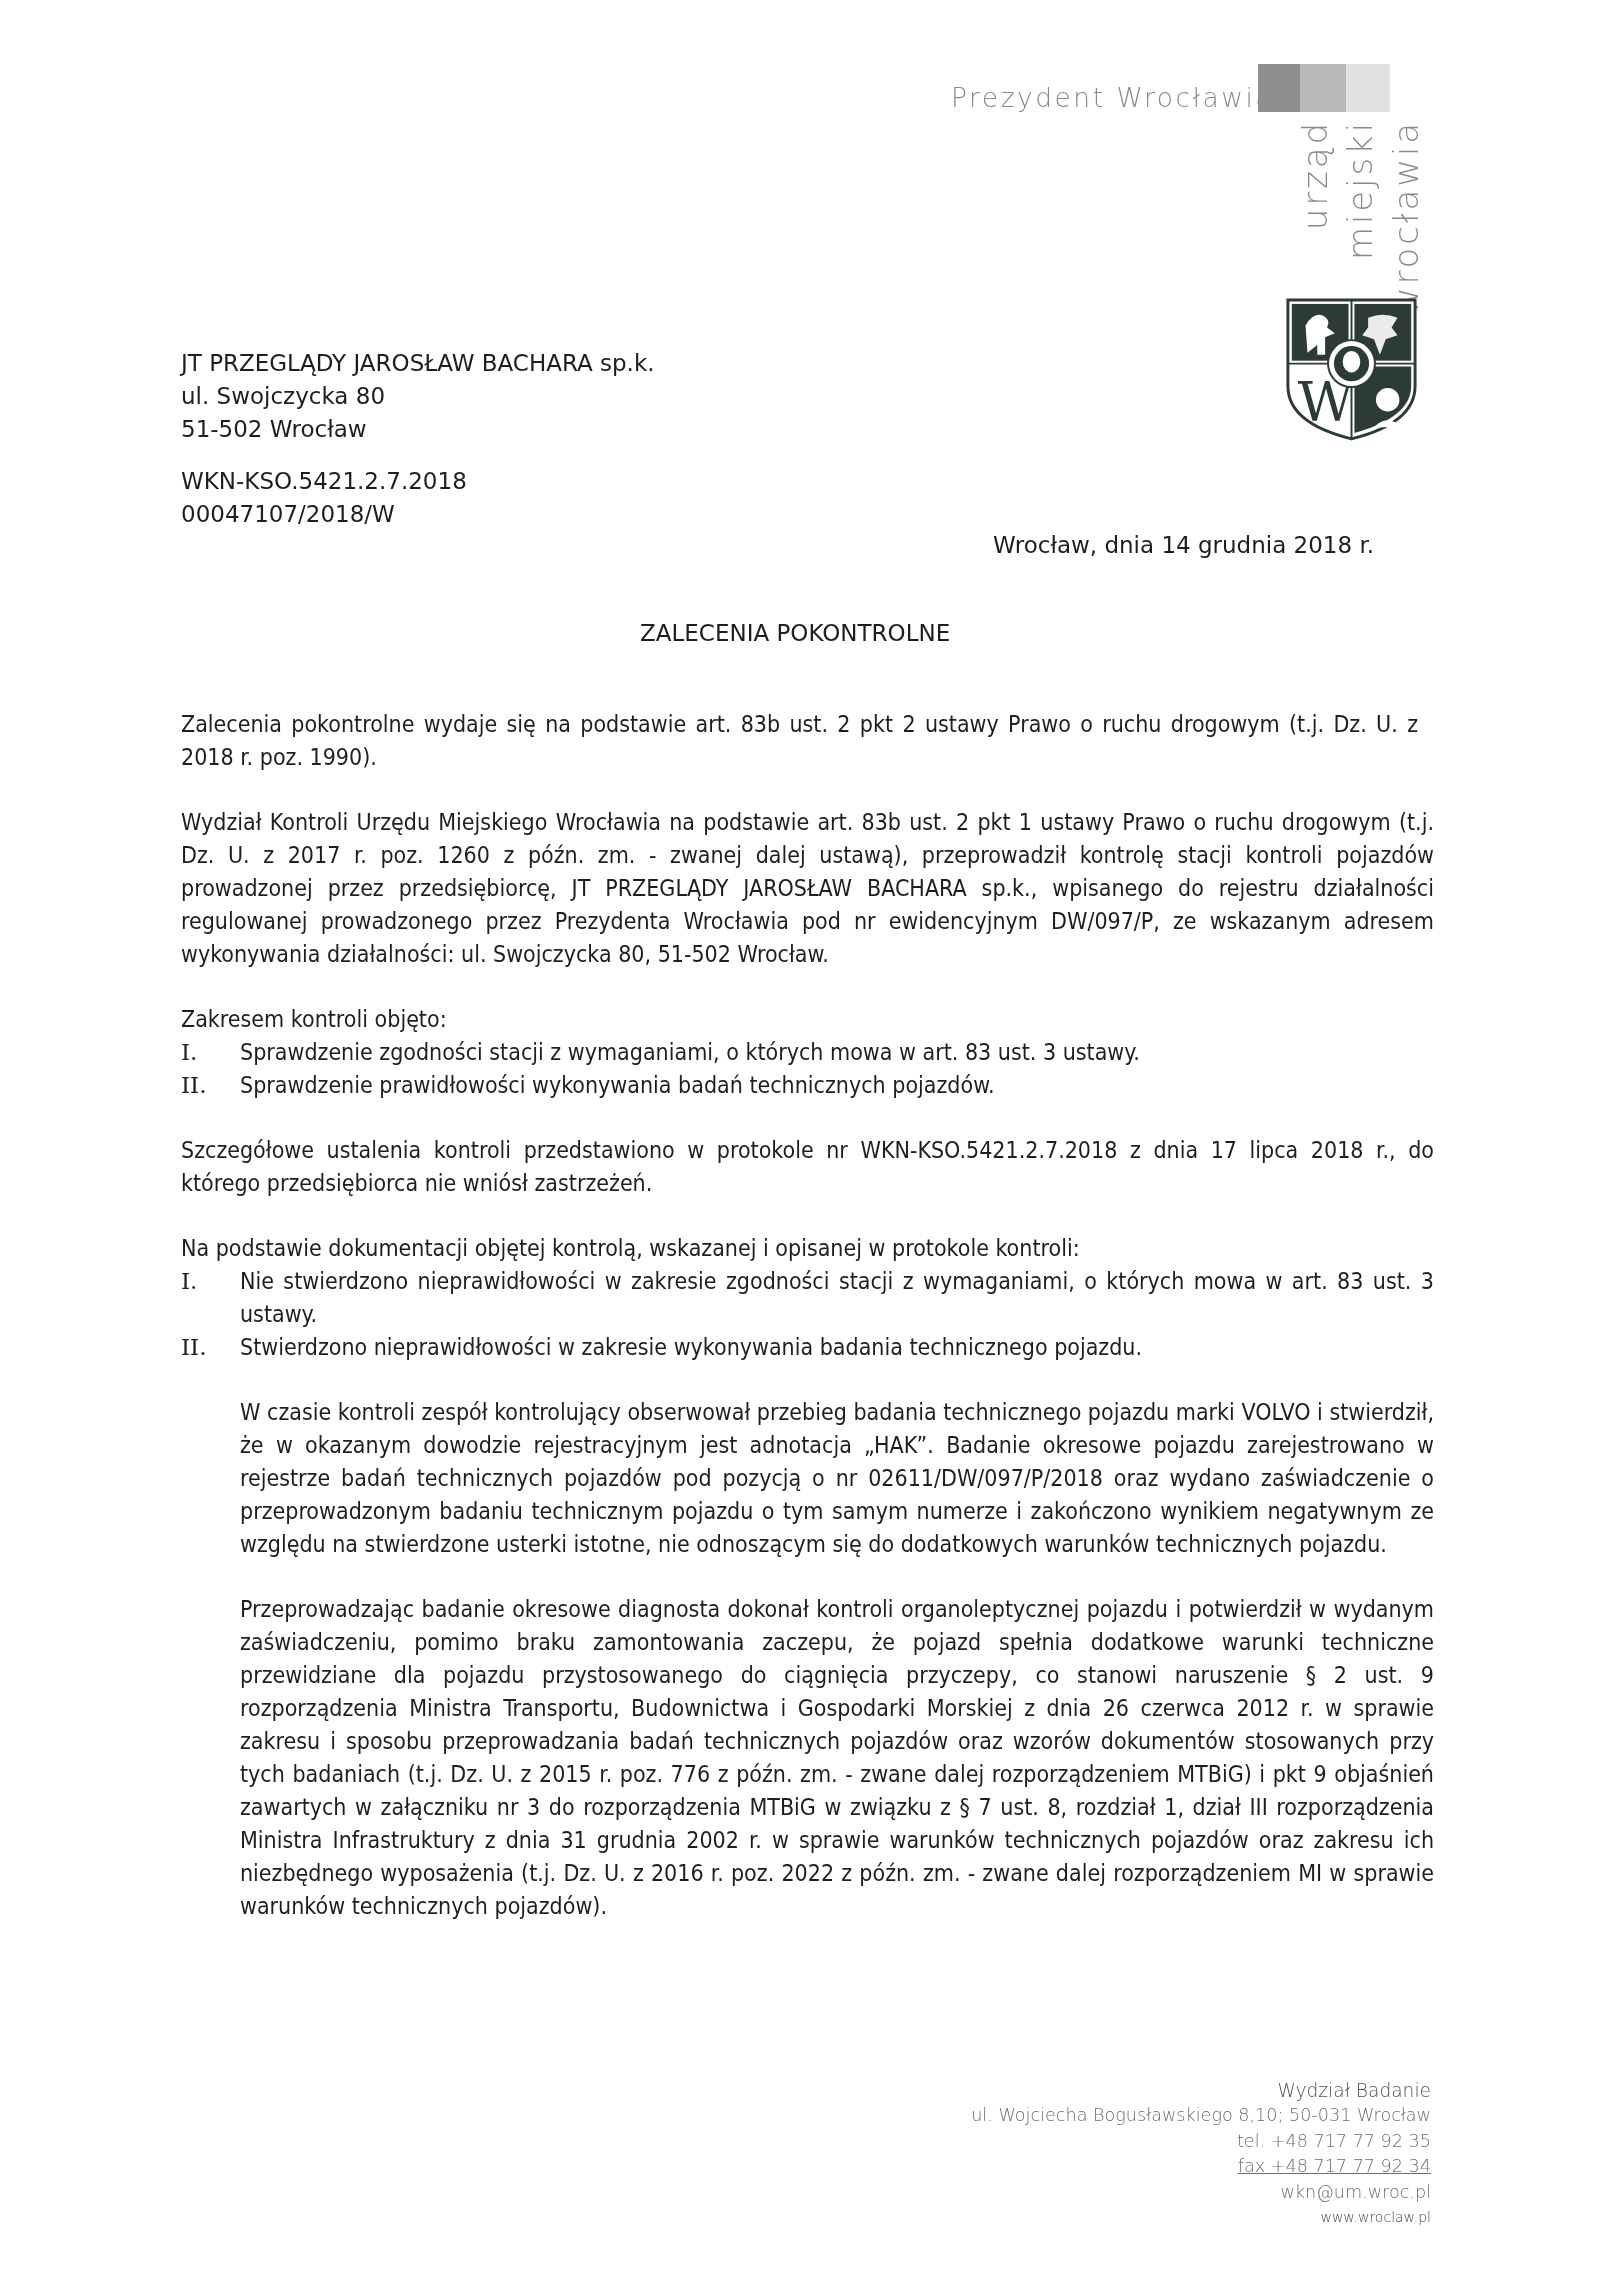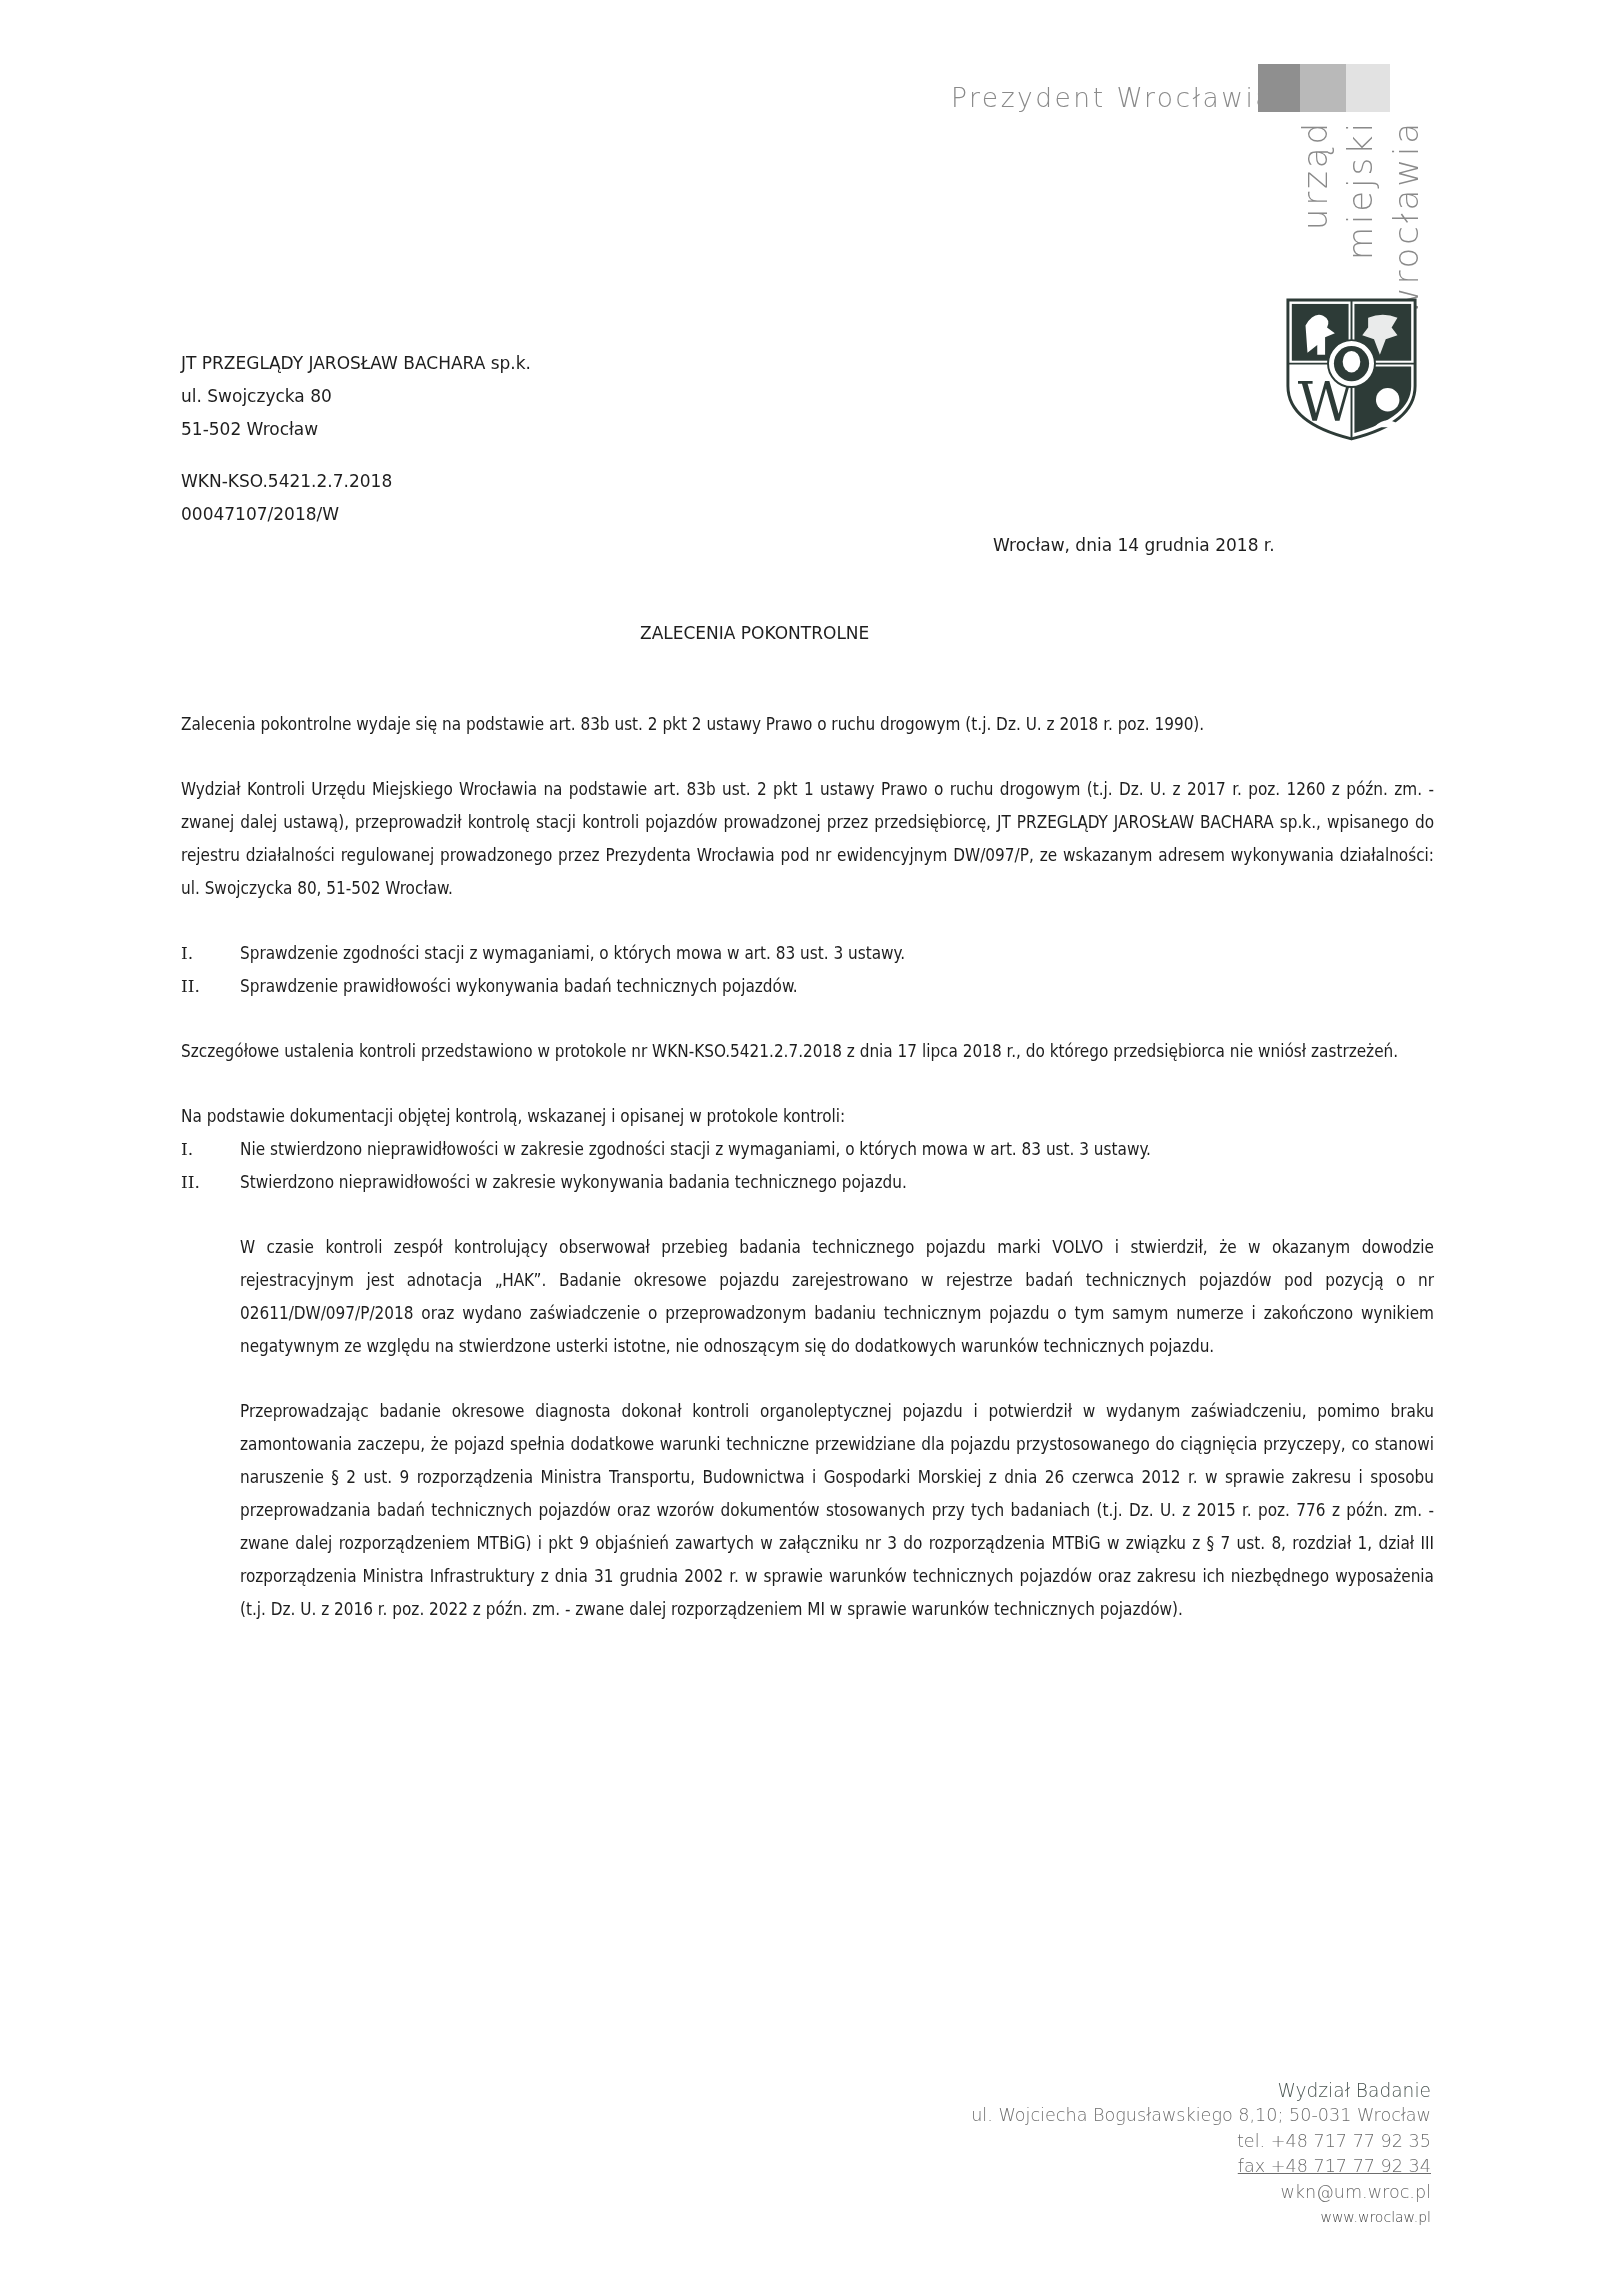--- a/index.html
+++ b/index.html
@@ -1,19 +1,19 @@
 <!DOCTYPE html>
 <html><head>
 <meta charset="utf-8">
 <style>
   html, body { margin: 0; padding: 0; background: #ffffff; }
   body { width: 1620px; height: 2292px; position: relative; overflow: hidden;
          font-family: "DejaVu Sans", sans-serif; color: #1e1e1e; }
   .abs { position: absolute; }
-  .t { font-size: 17px; line-height: 33px; }
+  .t { font-size: 23px; line-height: 33px; }
   .j { text-align: justify; text-align-last: left; }
 
   
   #hdr-pres { left: 951px; top: 82px; font-family: "DejaVu Sans", sans-serif; font-size: 26.5px;
               letter-spacing: 2.5px; color: #8a8a8a; font-weight: 300; }
   .swatch { top: 64px; height: 48px; }
   #sw1 { left: 1258px; width: 42px; background: #8f8f8f; }
   #sw2 { left: 1300px; width: 46px; background: #b9b9b9; }
   #sw3 { left: 1346px; width: 44px; background: #e2e2e2; }
   .vert { writing-mode: vertical-rl; transform: rotate(180deg); font-size: 34px; color: #8a8a8a;
@@ -76,20 +76,21 @@
 </div>
 
 <div class="abs t" style="left:993px; top:529px;">Wrocław, dnia 14 grudnia 2018 r.</div>
 
 <div class="abs t" style="left:640px; top:617px;">ZALECENIA POKONTROLNE</div>
 
 <div class="abs t" style="left:181px; top:708px; width:1253px; font-family:'DejaVu Sans Condensed','DejaVu Sans',sans-serif;">
   <p class="j" style="margin:0 16px 32px 0;">Zalecenia pokontrolne wydaje się na podstawie art. 83b ust. 2 pkt 2 ustawy Prawo o ruchu drogowym (t.j. Dz. U. z 2018 r. poz. 1990).</p>
   <p class="j" style="margin:0 0 32px 0;">Wydział Kontroli Urzędu Miejskiego Wrocławia na podstawie art. 83b ust. 2 pkt 1 ustawy Prawo o ruchu drogowym (t.j. Dz. U. z 2017 r. poz. 1260 z późn. zm. - zwanej dalej ustawą), przeprowadził kontrolę stacji kontroli pojazdów prowadzonej przez przedsiębiorcę, JT PRZEGLĄDY JAROSŁAW BACHARA sp.k., wpisanego do rejestru działalności regulowanej prowadzonego przez Prezydenta Wrocławia pod nr ewidencyjnym DW/097/P, ze wskazanym adresem wykonywania działalności: ul. Swojczycka 80, 51-502 Wrocław.</p>
 
+  <div>Zakresem kontroli objęto:</div>
   <ol class="roman" style="margin-bottom:32px;">
     <li><span class="num">I.</span><span>Sprawdzenie zgodności stacji z wymaganiami, o których mowa w art. 83 ust. 3 ustawy.</span></li>
     <li><span class="num">II.</span><span>Sprawdzenie prawidłowości wykonywania badań technicznych pojazdów.</span></li>
   </ol>
 
   <p class="j" style="margin:4px 0 32px 0;">Szczegółowe ustalenia kontroli przedstawiono w protokole nr WKN-KSO.5421.2.7.2018 z dnia 17 lipca 2018 r., do którego przedsiębiorca nie wniósł zastrzeżeń.</p>
 
   <div>Na podstawie dokumentacji objętej kontrolą, wskazanej i opisanej w protokole kontroli:</div>
   <ol class="roman" style="margin-bottom:32px;">
     <li class="j"><span class="num">I.</span><span>Nie stwierdzono nieprawidłowości w zakresie zgodności stacji z wymaganiami, o których mowa w art. 83 ust. 3 ustawy.</span></li>

